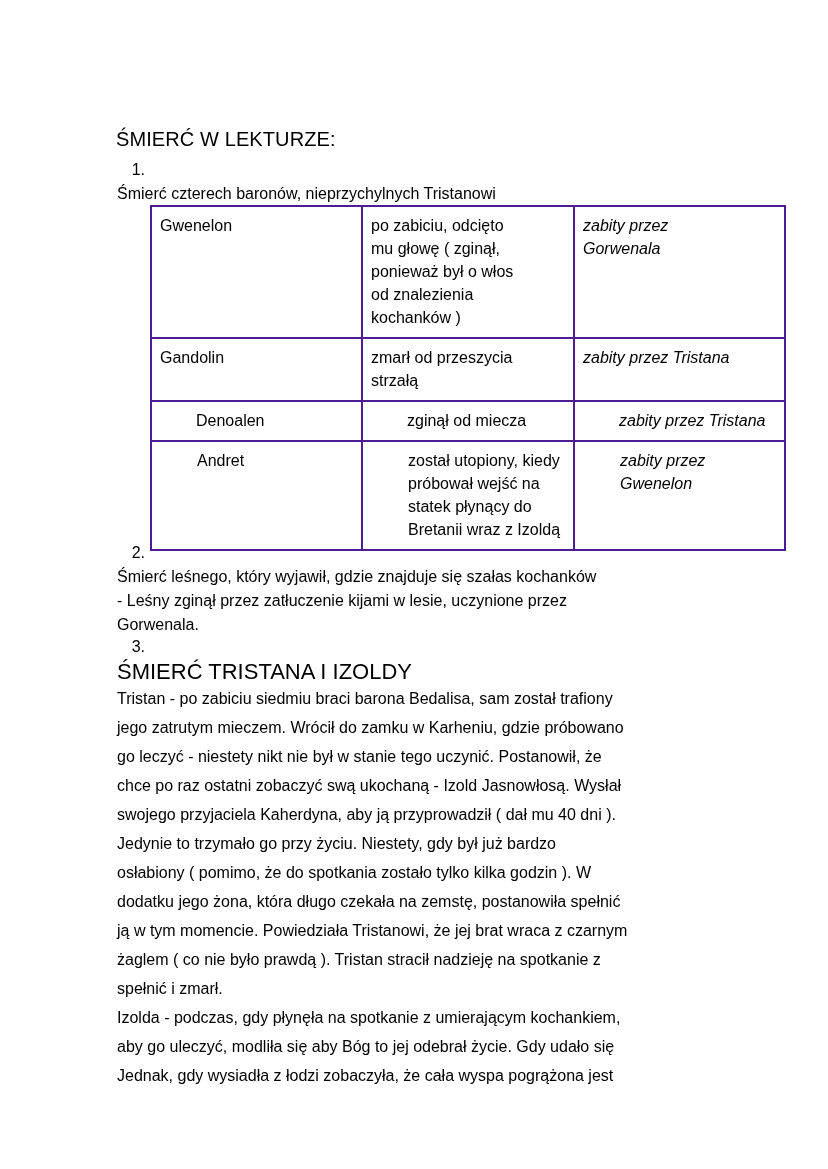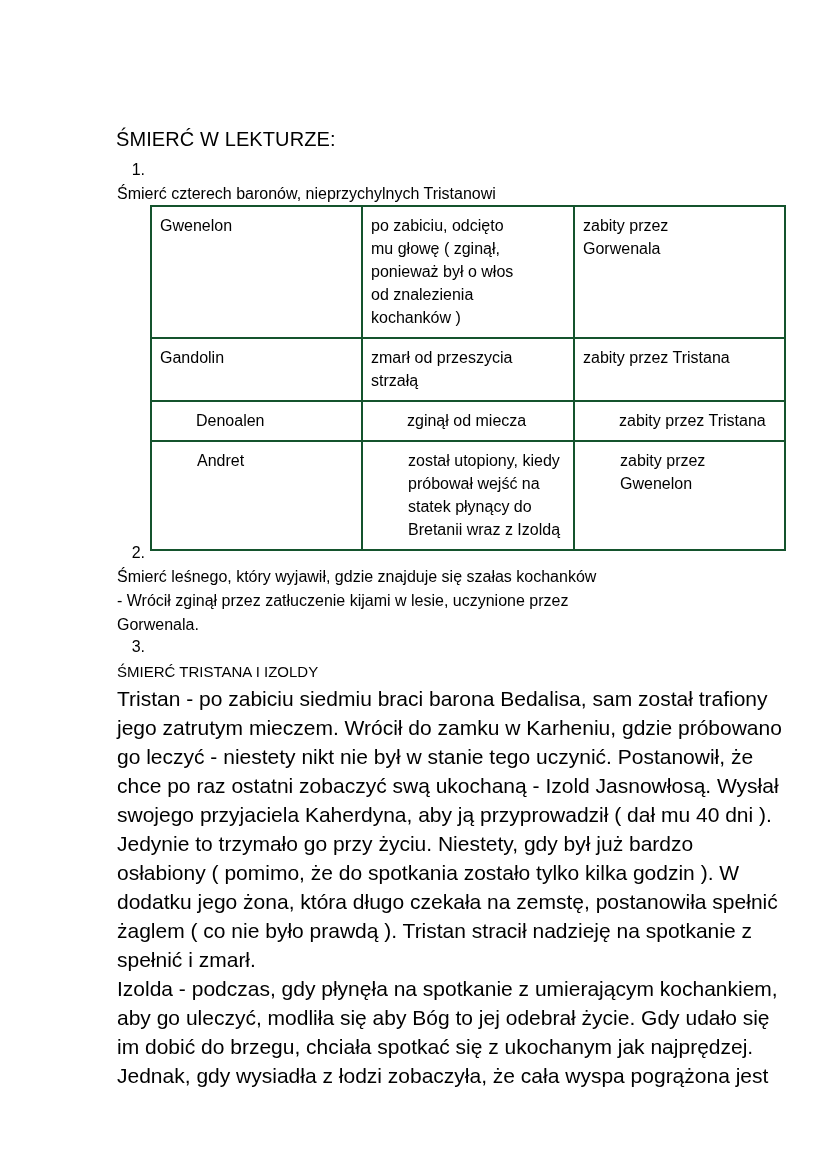--- a/index.html
+++ b/index.html
@@ -60,28 +60,28 @@
   }
 
   #item-1 { left: 117px; top: 158px; width: 660px; }
   #item-2 { left: 117px; top: 541px; width: 660px; }
   #item-3 { left: 117px; top: 635px; width: 670px; }
 
   .li-line { display: block; white-space: nowrap; }
 
   .heading-line {
     display: block;
-    font-size: 15px;
+    font-size: 22px;
     line-height: 25px;
     white-space: nowrap;
   }
 
   
   .para {
-    font-size: 21px;
+    font-size: 16px;
     line-height: 29px;
   }
   .para .pline {
     display: block;
     white-space: nowrap;
   }
   .para.second {
     margin-top: 13px;
   }
 
@@ -89,29 +89,29 @@
   .deaths-table {
     position: absolute;
     left: 150px;
     top: 205px;
     width: 580px;
     border-collapse: collapse;
     table-layout: fixed;
     background: #ffffff;
   }
   .deaths-table td {
-    border: 2px solid #14532d;
+    border: 2px solid #4c1d95;
     vertical-align: top;
     padding: 7px 8px 8px 8px;
     font-size: 16px;
     line-height: 23px;
   }
   .deaths-table .col-name  { width: 193px; }
   .deaths-table .col-how   { width: 194px; }
-  .deaths-table .col-by    { width: 193px; }
+  .deaths-table .col-by    { width: 193px; font-style: italic; }
 
   .cell-line { display: block; white-space: nowrap; }
 
   
   tr[data-row="0"] td { height: 101px; }
   tr[data-row="1"] td { height: 42px; margin-top: 16px; }
   tr[data-row="2"] td { height: 22px; padding-left: 44px; }
   tr[data-row="3"] td { height: 81px; padding-left: 45px; }
 </style>
 </head>
@@ -187,45 +187,45 @@
           <span class="cell-line">Gwenelon</span>
         </td>
       </tr>
     </tbody>
   </table>
 
   <div class="list-item" id="item-2">
     <span class="li-marker">2.</span>
     <span class="li-body">
       <span class="li-line">Śmierć leśnego, który wyjawił, gdzie znajduje się szałas kochanków</span>
-      <span class="li-line">- Wrócił zginął przez zatłuczenie kijami w lesie, uczynione przez</span>
+      <span class="li-line">- Leśny zginął przez zatłuczenie kijami w lesie, uczynione przez</span>
       <span class="li-line">Gorwenala.</span>
     </span>
   </div>
 
   <div class="list-item" id="item-3">
     <span class="li-marker">3.</span>
     <span class="li-body">
       <span class="heading-line">ŚMIERĆ TRISTANA I IZOLDY</span>
 
       <span class="para first">
         <span class="pline">Tristan - po zabiciu siedmiu braci barona Bedalisa, sam został trafiony</span>
         <span class="pline">jego zatrutym mieczem. Wrócił do zamku w Karheniu, gdzie próbowano</span>
         <span class="pline">go leczyć - niestety nikt nie był w stanie tego uczynić. Postanowił, że</span>
         <span class="pline">chce po raz ostatni zobaczyć swą ukochaną - Izold Jasnowłosą. Wysłał</span>
         <span class="pline">swojego przyjaciela Kaherdyna, aby ją przyprowadził ( dał mu 40 dni ).</span>
         <span class="pline">Jedynie to trzymało go przy życiu. Niestety, gdy był już bardzo</span>
         <span class="pline">osłabiony ( pomimo, że do spotkania zostało tylko kilka godzin ). W</span>
         <span class="pline">dodatku jego żona, która długo czekała na zemstę, postanowiła spełnić</span>
+        <span class="pline">ją w tym momencie. Powiedziała Tristanowi, że jej brat wraca z czarnym</span>
         <span class="pline">żaglem ( co nie było prawdą ). Tristan stracił nadzieję na spotkanie z</span>
         <span class="pline">spełnić i zmarł.</span>
       </span>
 
       <span class="para second">
         <span class="pline">Izolda - podczas, gdy płynęła na spotkanie z umierającym kochankiem,</span>
         <span class="pline">aby go uleczyć, modliła się aby Bóg to jej odebrał życie. Gdy udało się</span>
-        <span class="pline">im dobić do brzegu, chciała spotkać się z ukochanym jak najprędzej.</span>
         <span class="pline">Jednak, gdy wysiadła z łodzi zobaczyła, że cała wyspa pogrążona jest</span>
       </span>
     </span>
   </div>
 
 </div>
 
 </body></html>

